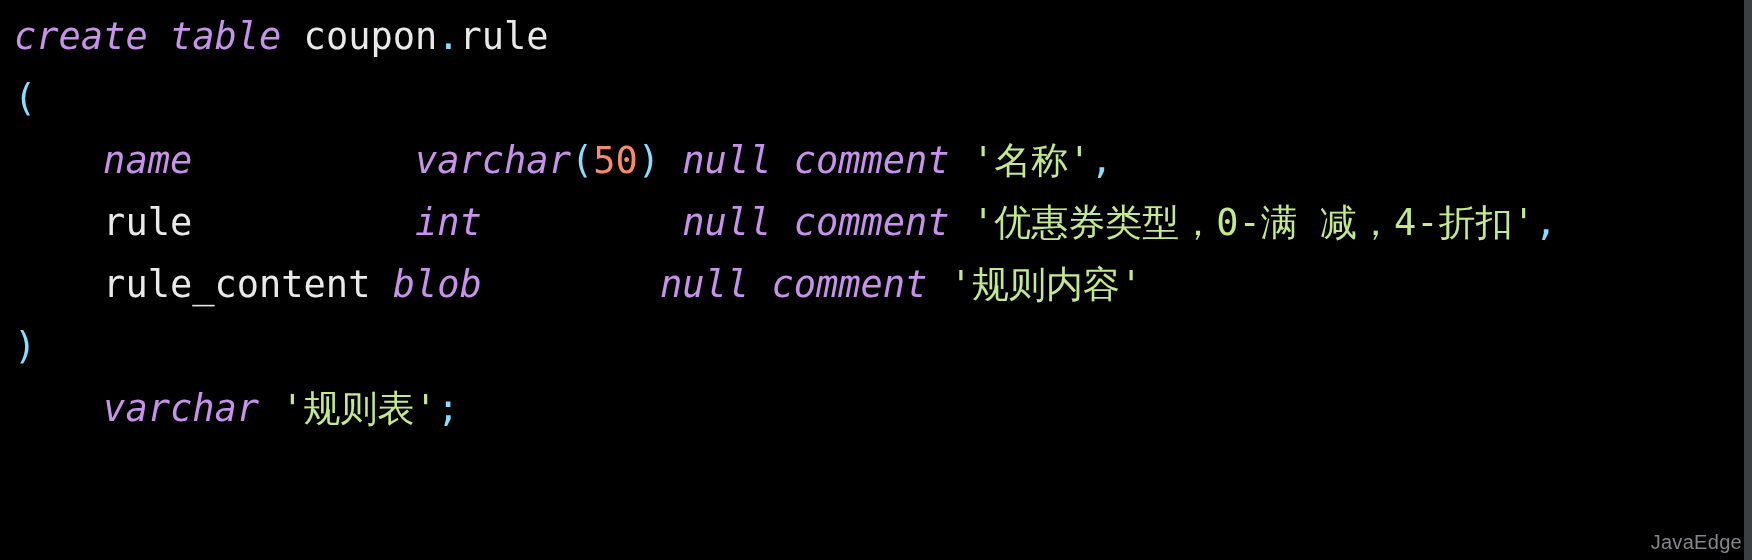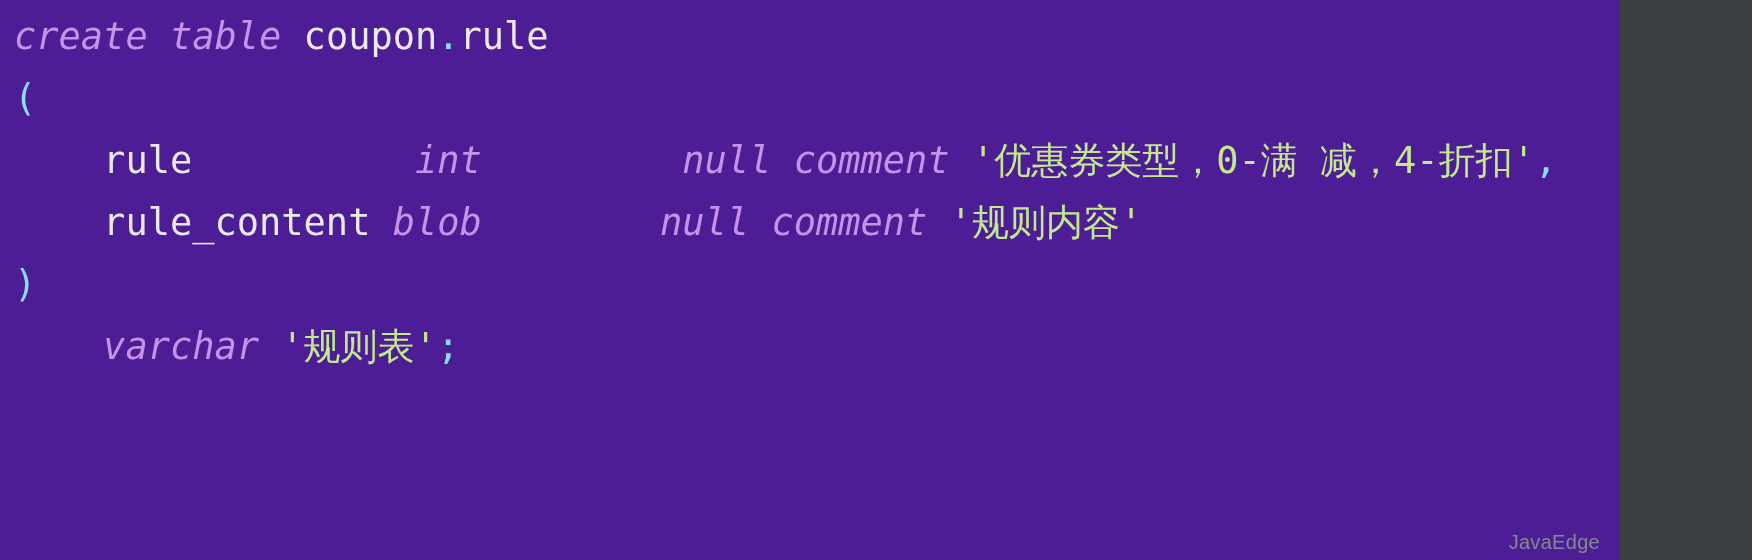--- a/index.html
+++ b/index.html
@@ -3,23 +3,23 @@
 <meta charset="utf-8">
 <title>SQL Code Screenshot</title>
 <style>
   html, body {
     margin: 0;
     padding: 0;
     background: #3c3f41;
   }
   #screenshot {
     position: relative;
-    width: 1620px;
+    width: 1744px;
     height: 560px;
-    background: #4c1d95;
+    background: #000000;
     overflow: hidden;
     font-family: "DejaVu Sans Mono", "Liberation Mono", monospace;
   }
   .code-area {
     position: absolute;
     left: 14px;
     top: 0px;
     right: 0;
     bottom: 0;
     padding-top: 6px;
@@ -35,38 +35,39 @@
   
   .kw      { color: #c792ea; font-style: italic; }
   .ident   { color: #e9e9e9; font-style: normal; }
   .punc    { color: #89ddff; font-style: normal; }
   .str     { color: #c3e88d; font-style: normal; }
   .num     { color: #f78c6c; font-style: normal; }
   .plain   { color: #e9e9e9; font-style: normal; }
 
   .watermark {
     position: absolute;
-    right: 20px;
+    right: 2px;
     bottom: 6px;
     color: #8b8e92;
     font-family: "Liberation Sans", sans-serif;
     font-size: 20px;
     letter-spacing: 0.3px;
     opacity: 0.95;
   }
 </style>
 </head>
 <body>
 
 <div id="screenshot">
 
   <div class="code-area">
 
   <div class="code-line"><span class="kw">create</span><span class="plain"> </span><span class="kw">table</span><span class="plain"> </span><span class="ident">coupon</span><span class="punc">.</span><span class="ident">rule</span></div>
       <div class="code-line"><span class="punc">(</span></div>
+      <div class="code-line"><span class="plain">    </span><span class="kw">name</span><span class="plain">          </span><span class="kw">varchar</span><span class="punc">(</span><span class="num">50</span><span class="punc">)</span><span class="plain"> </span><span class="kw">null comment</span><span class="plain"> </span><span class="str">'名称'</span><span class="punc">,</span></div>
       <div class="code-line"><span class="ident">    rule         </span><span class="kw"> int</span><span class="plain">         </span><span class="kw">null comment</span><span class="plain"> </span><span class="str">'优惠券类型，0-满 减，4-折扣'</span><span class="punc">,</span></div>
       <div class="code-line"><span class="ident">    rule_content</span><span class="kw"> blob</span><span class="plain">        </span><span class="kw">null comment</span><span class="plain"> </span><span class="str">'规则内容'</span></div>
       <div class="code-line"><span class="punc">)</span></div>
       <div class="code-line"><span class="plain">    </span><span class="kw">varchar</span><span class="plain"> </span><span class="str">'规则表'</span><span class="punc">;</span></div>
     </div>
 
   <div class="watermark">JavaEdge</div>
 
 </div>
 

